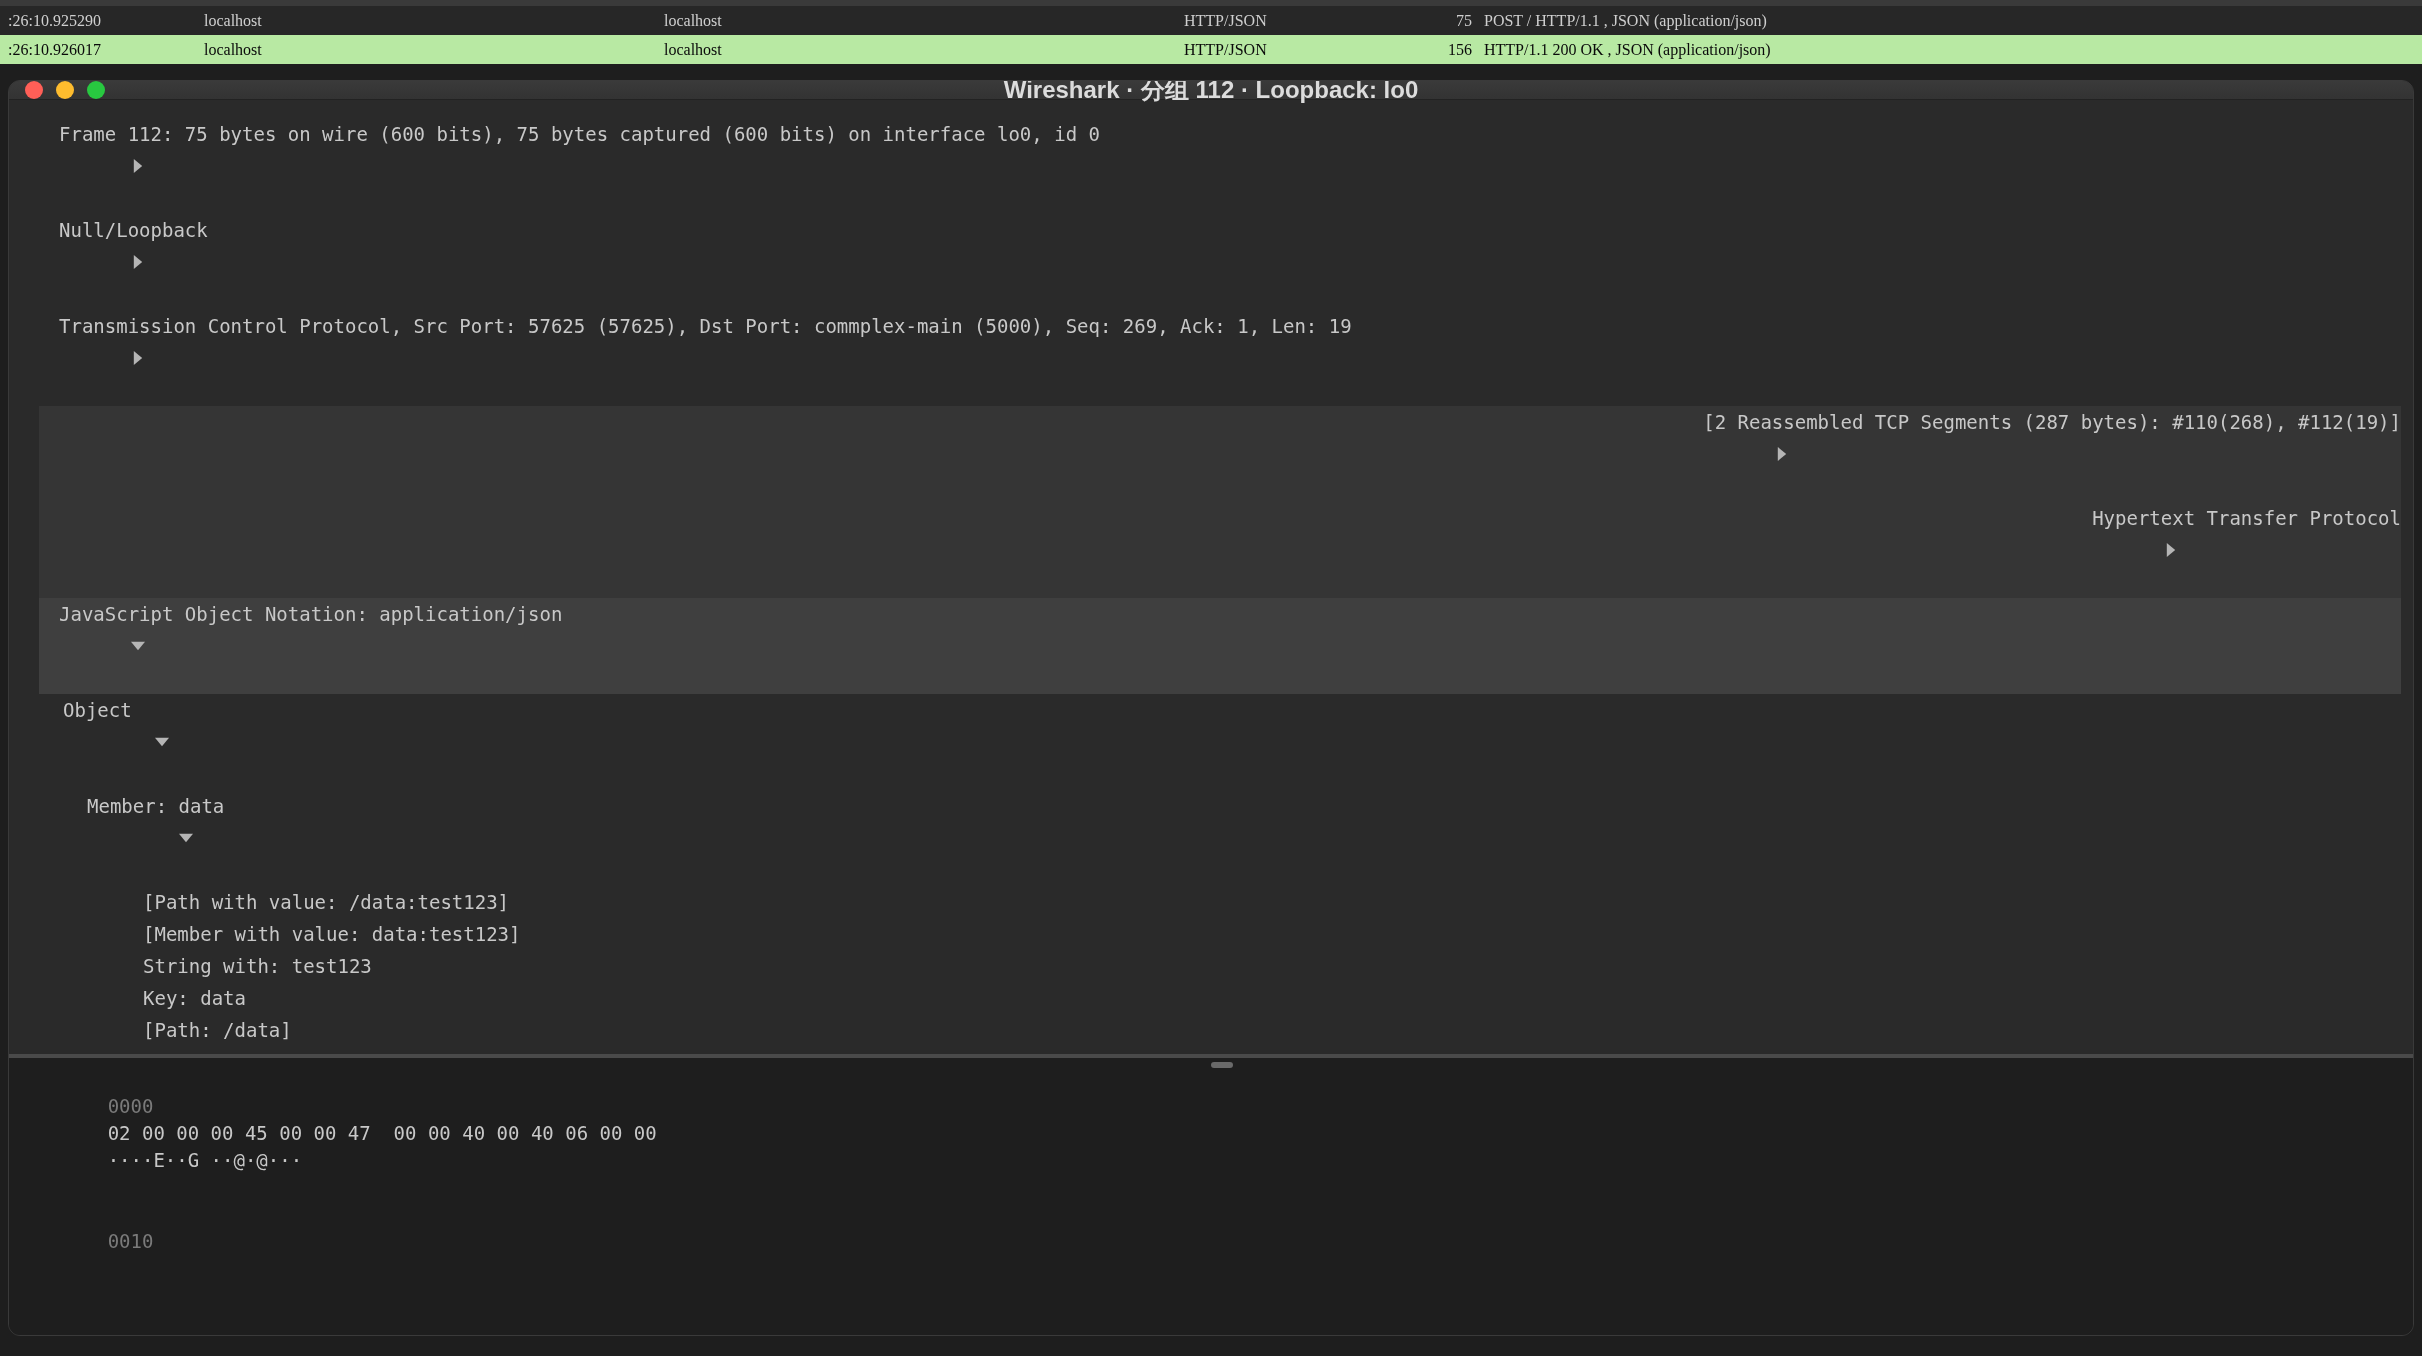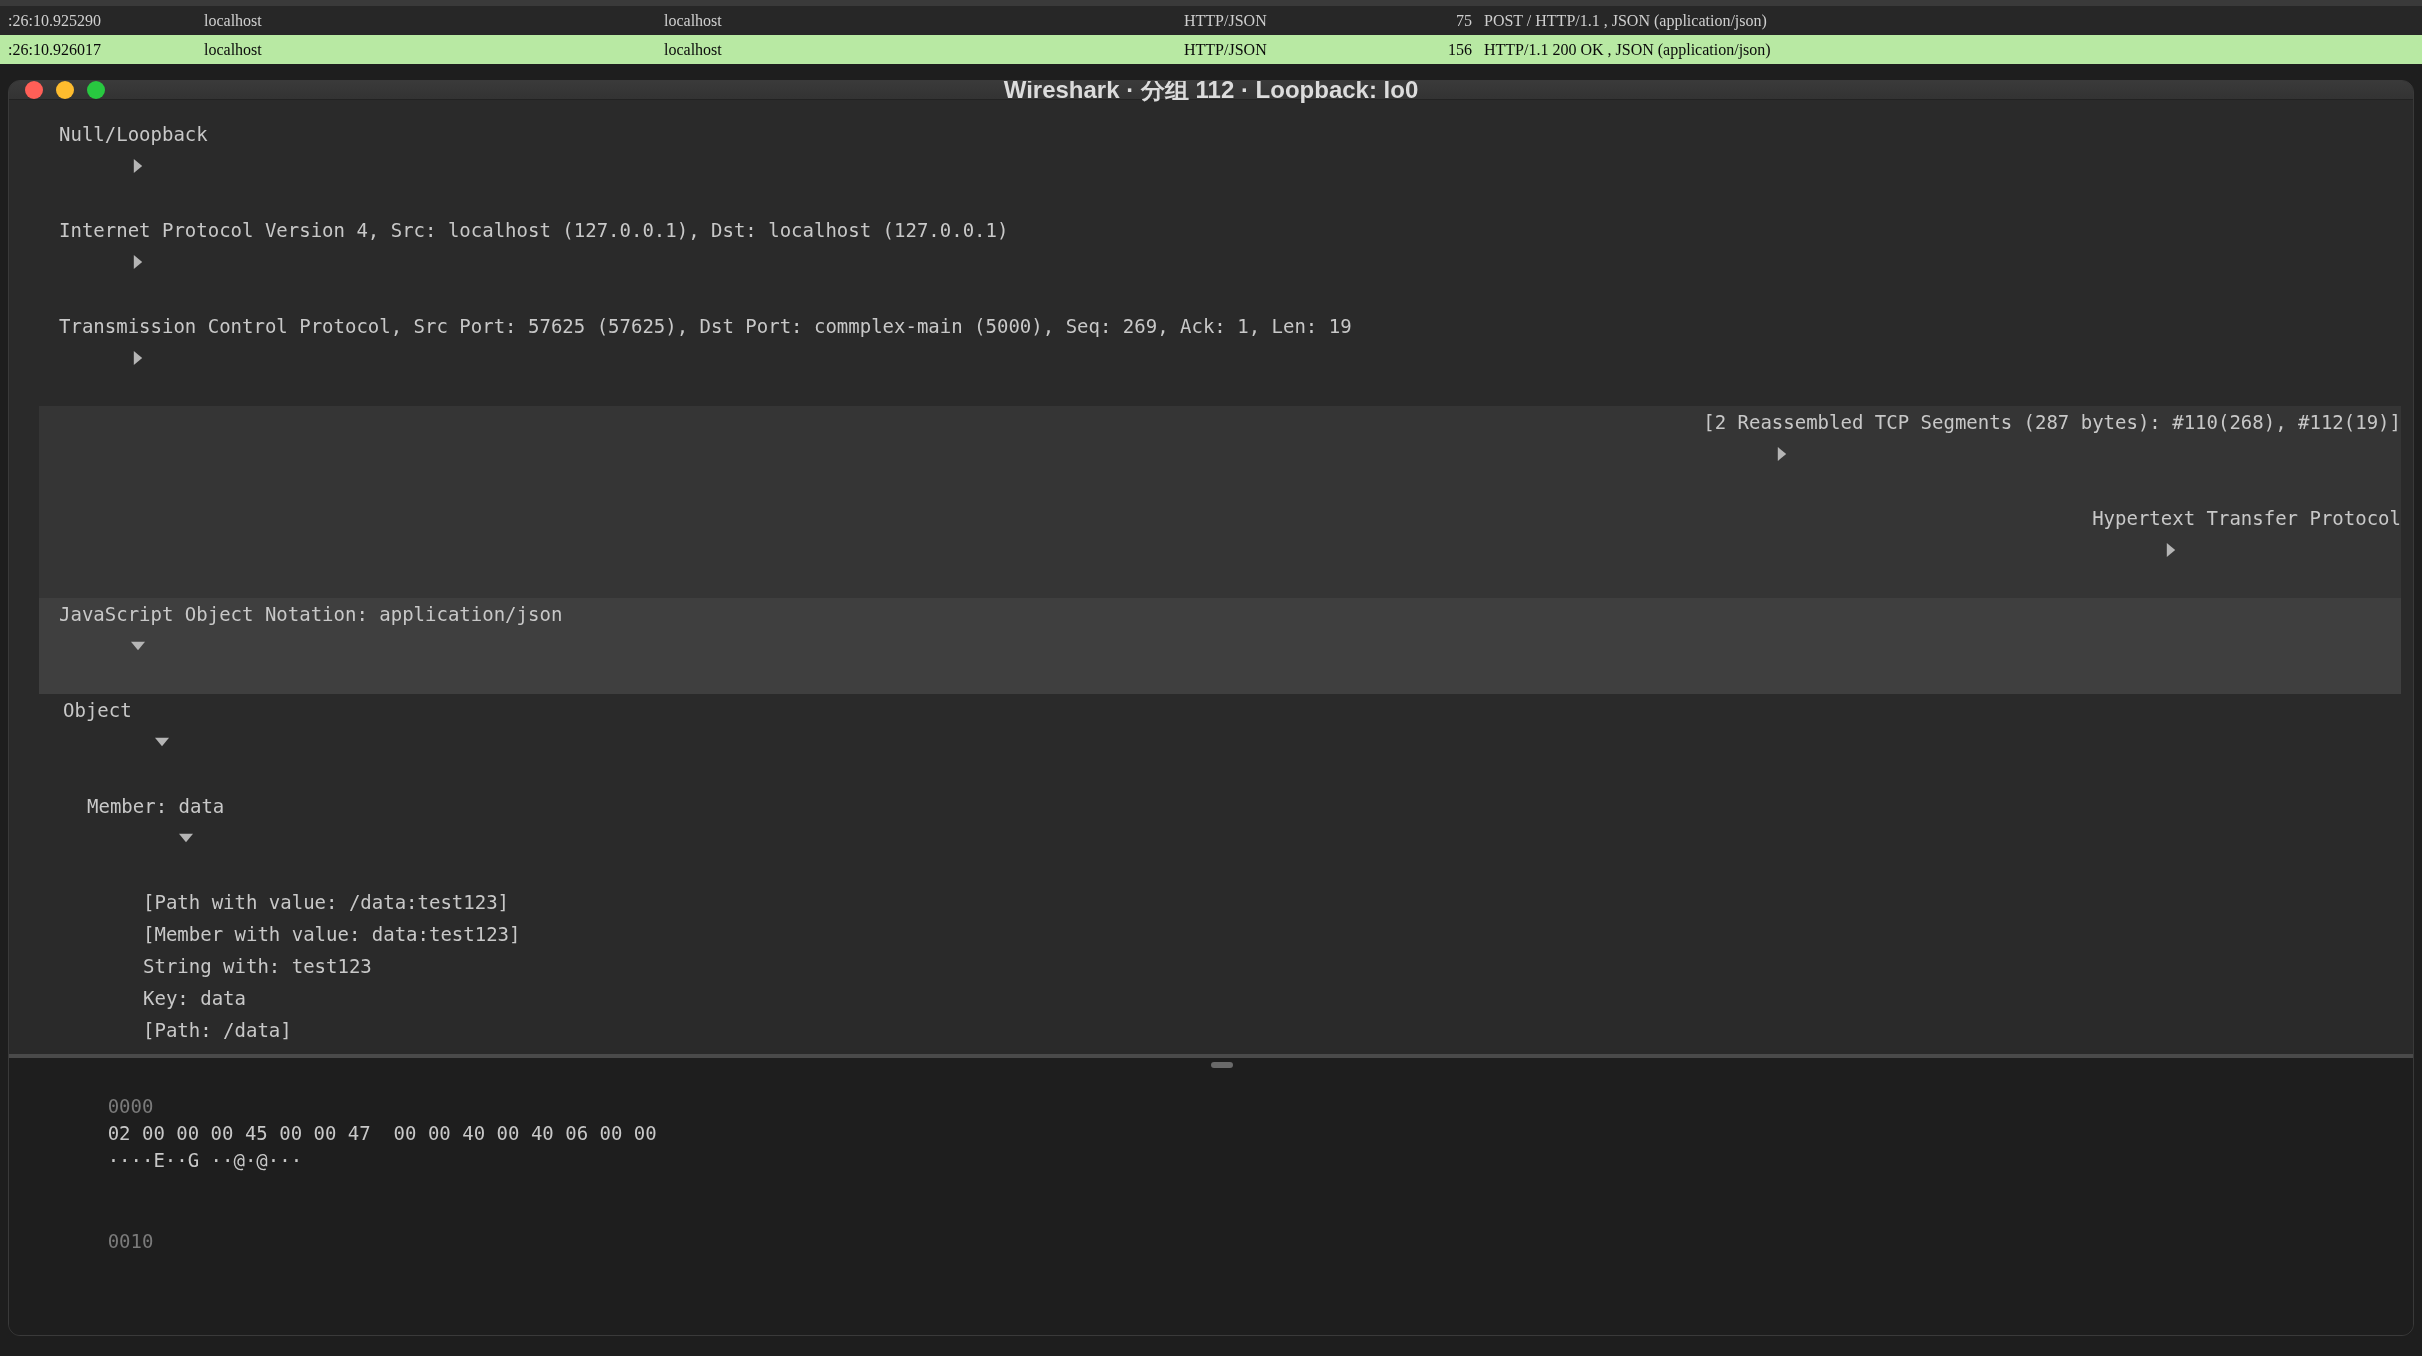--- a/index.html
+++ b/index.html
@@ -149,38 +149,38 @@
     <div class="traffic-lights">
       <div class="tl tl-close"></div>
       <div class="tl tl-min"></div>
       <div class="tl tl-max"></div>
     </div>
     <div class="titlebar-title">Wireshark · 分组 112 · Loopback: lo0</div>
   </div>
 
   <div class="tree-pane">
 
+    <div class="tree-row">
+      <span class="caret">
+        <svg viewBox="0 0 10 10">
+            <path d="M2 0 L8 5 L2 10 Z" fill="#b5b5b5"></path>
+          </svg>
+      </span>
+      <span>Frame 112: 75 bytes on wire (600 bits), 75 bytes captured (600 bits) on interface lo0, id 0</span>
+    </div>
 
     <div class="tree-row">
       <span class="caret">
         <svg viewBox="0 0 10 10">
             <path d="M2 0 L8 5 L2 10 Z" fill="#b5b5b5"></path>
           </svg>
       </span>
       <span>Null/Loopback</span>
     </div>
 
-    <div class="tree-row">
-      <span class="caret">
-        <svg viewBox="0 0 10 10">
-            <path d="M2 0 L8 5 L2 10 Z" fill="#b5b5b5"></path>
-          </svg>
-      </span>
-      <span>Internet Protocol Version 4, Src: localhost (127.0.0.1), Dst: localhost (127.0.0.1)</span>
-    </div>
 
     <div class="tree-row">
       <span class="caret">
         <svg viewBox="0 0 10 10">
             <path d="M2 0 L8 5 L2 10 Z" fill="#b5b5b5"></path>
           </svg>
       </span>
       <span>Transmission Control Protocol, Src Port: 57625 (57625), Dst Port: commplex-main (5000), Seq: 269, Ack: 1, Len: 19</span>
     </div>
 

